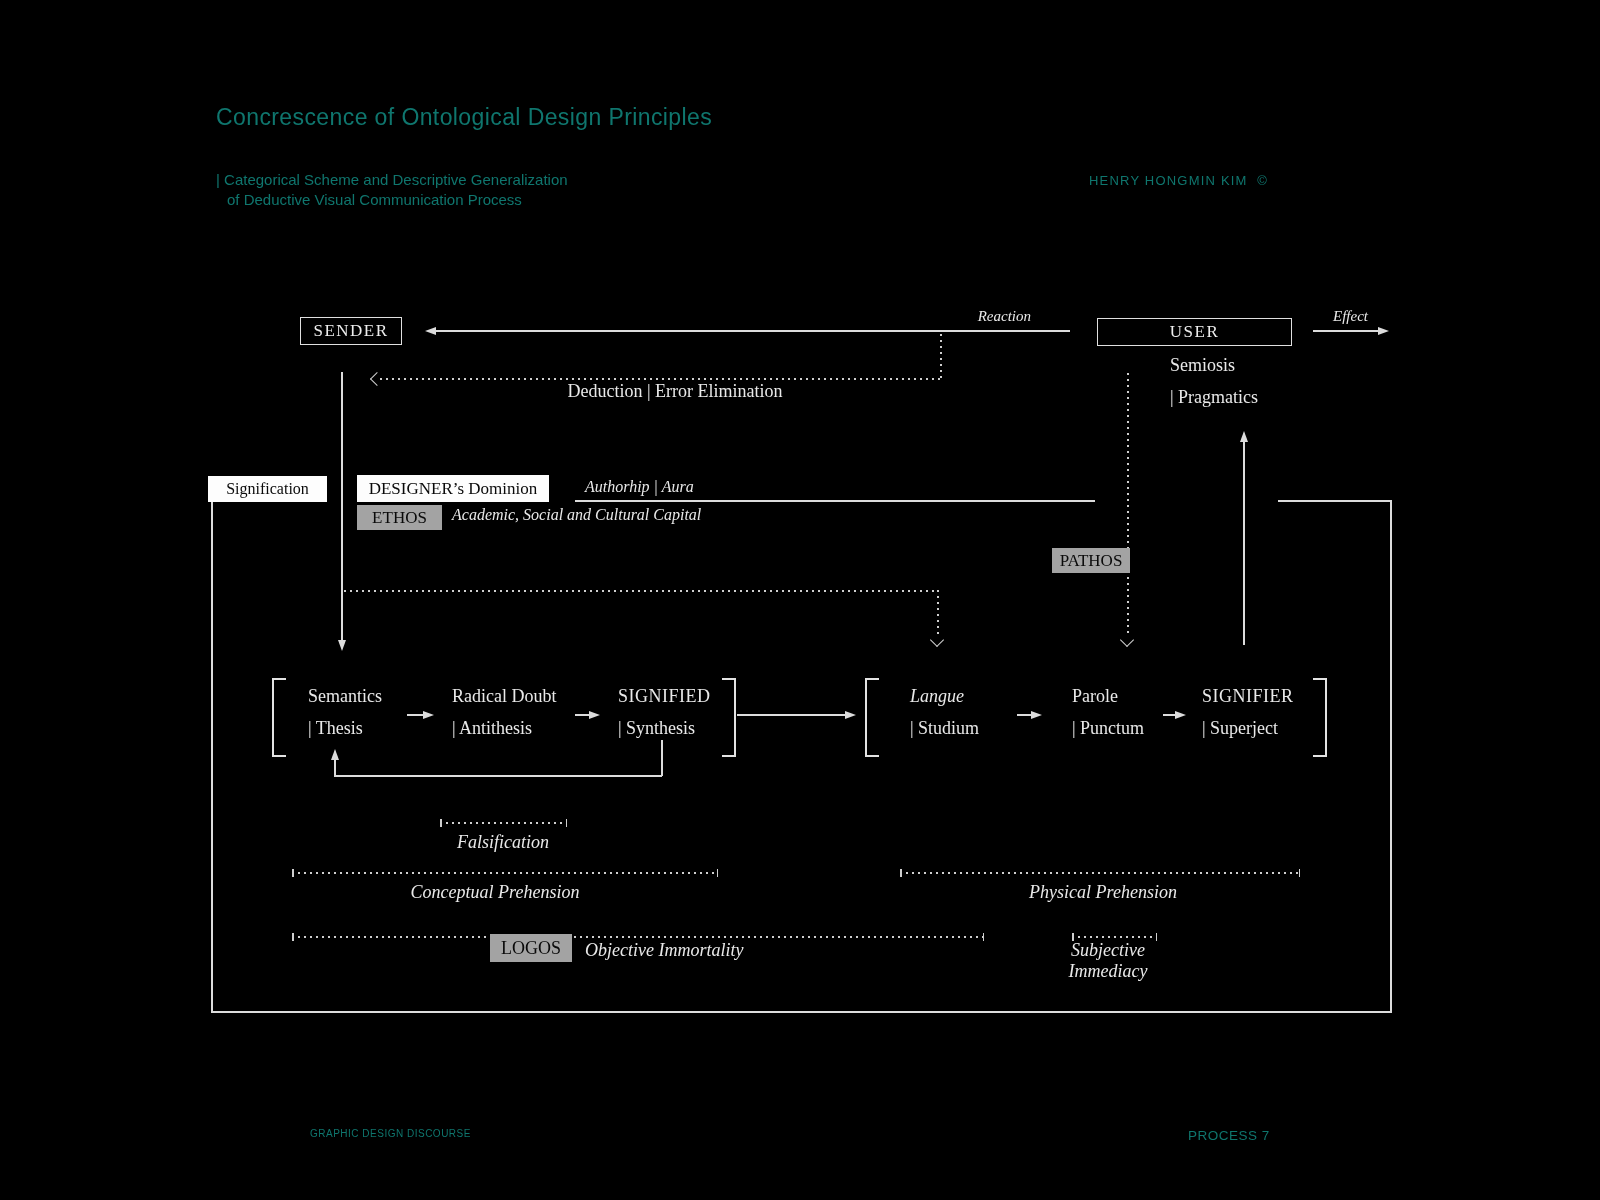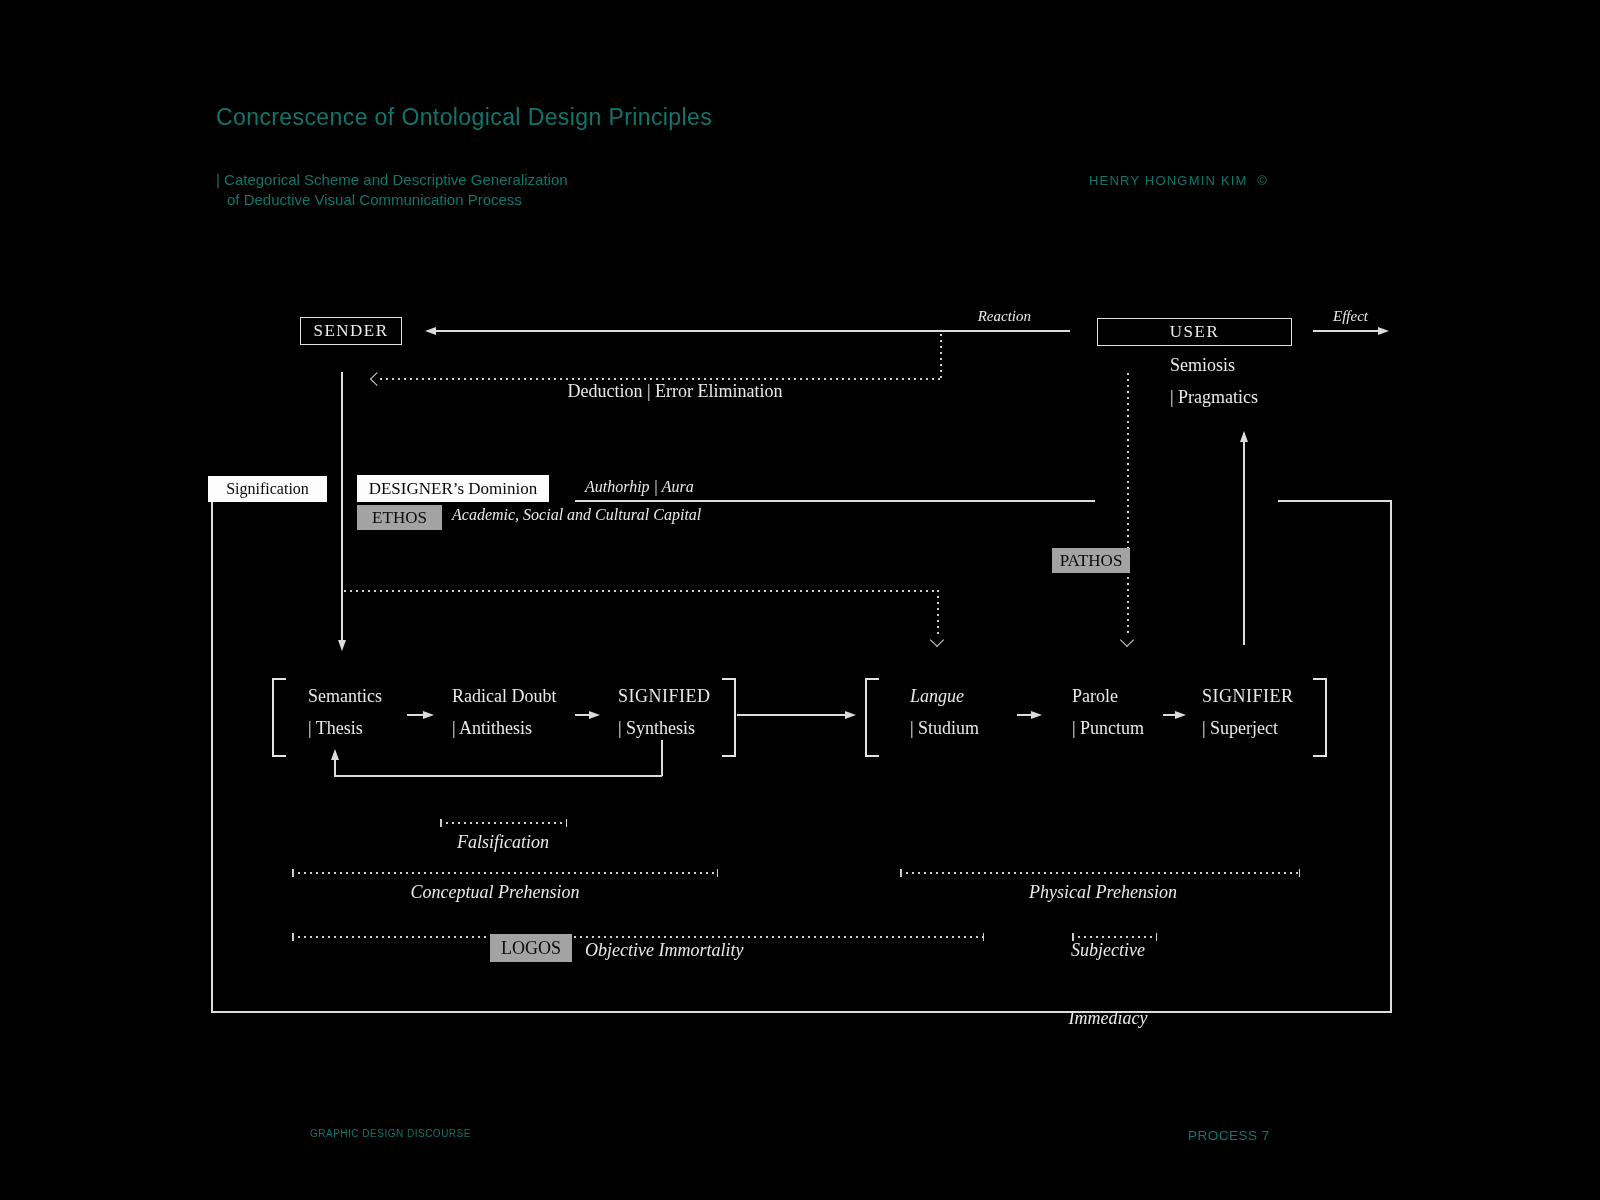--- a/index.html
+++ b/index.html
@@ -126,18 +126,18 @@
   <div class="abs dot-h ticks" style="left:292px;top:872px;width:426px;"></div>
   <div class="abs ser it ctr" style="left:370px;top:882px;width:250px;">Conceptual Prehension</div>
   <div class="abs dot-h ticks" style="left:900px;top:872px;width:400px;"></div>
   <div class="abs ser it ctr" style="left:978px;top:882px;width:250px;">Physical Prehension</div>
 
   <div class="abs dot-h ticks" style="left:292px;top:936px;width:692px;"></div>
   <div class="abs gbox" style="left:490px;top:934px;width:82px;height:28px;font-size:18px;">LOGOS</div>
   <div class="abs ser it" style="left:585px;top:940px;">Objective Immortality</div>
   <div class="abs dot-h ticks" style="left:1072px;top:936px;width:85px;"></div>
   <div class="abs ser it ctr" style="left:1048px;top:940px;width:120px;">Subjective</div>
-  <div class="abs ser it ctr" style="left:1048px;top:1008px;width:120px;font-style:italic;">Immediacy</div>
+  <div class="abs ser it ctr" style="left:1048px;top:961px;width:120px;font-style:italic;">Immediacy</div>
 
   <div class="abs sans" style="left:310px;top:1128px;font-size:10px;letter-spacing:0.5px;">GRAPHIC DESIGN DISCOURSE</div>
   <div class="abs sans" style="left:1188px;top:1128px;font-size:13.5px;letter-spacing:0.5px;">PROCESS 7</div>
 
 </div>
 
 </body></html>

